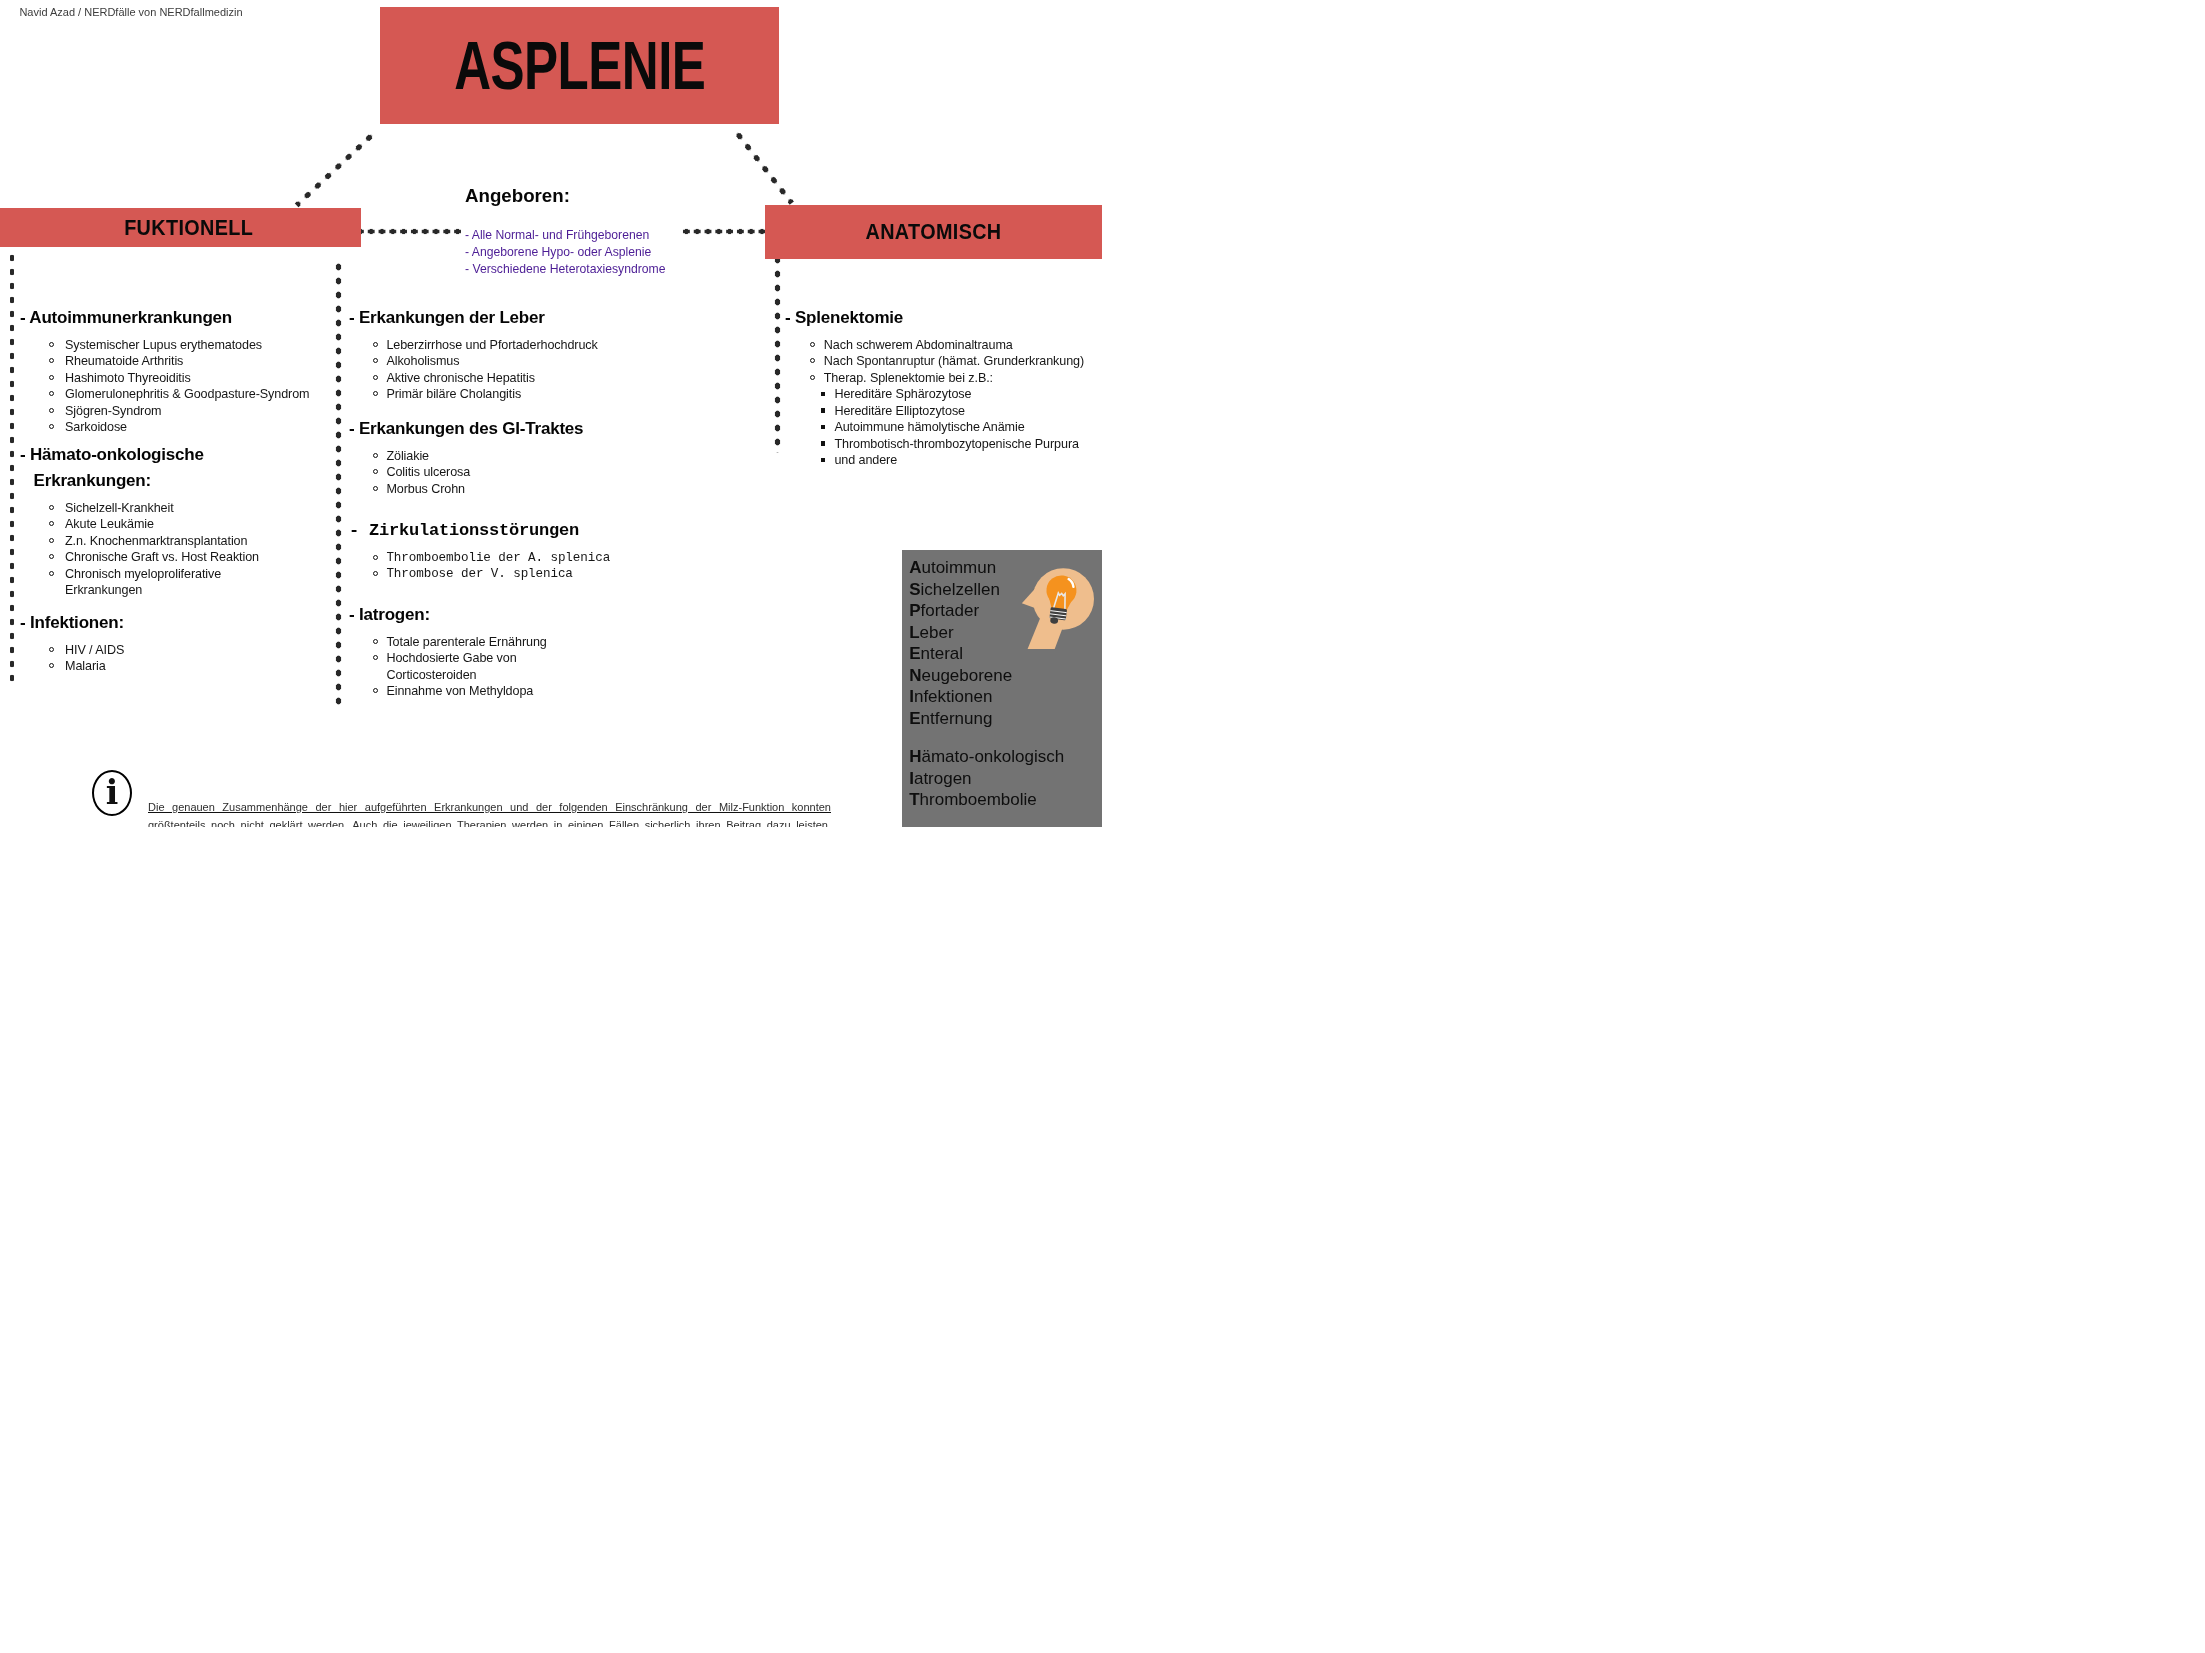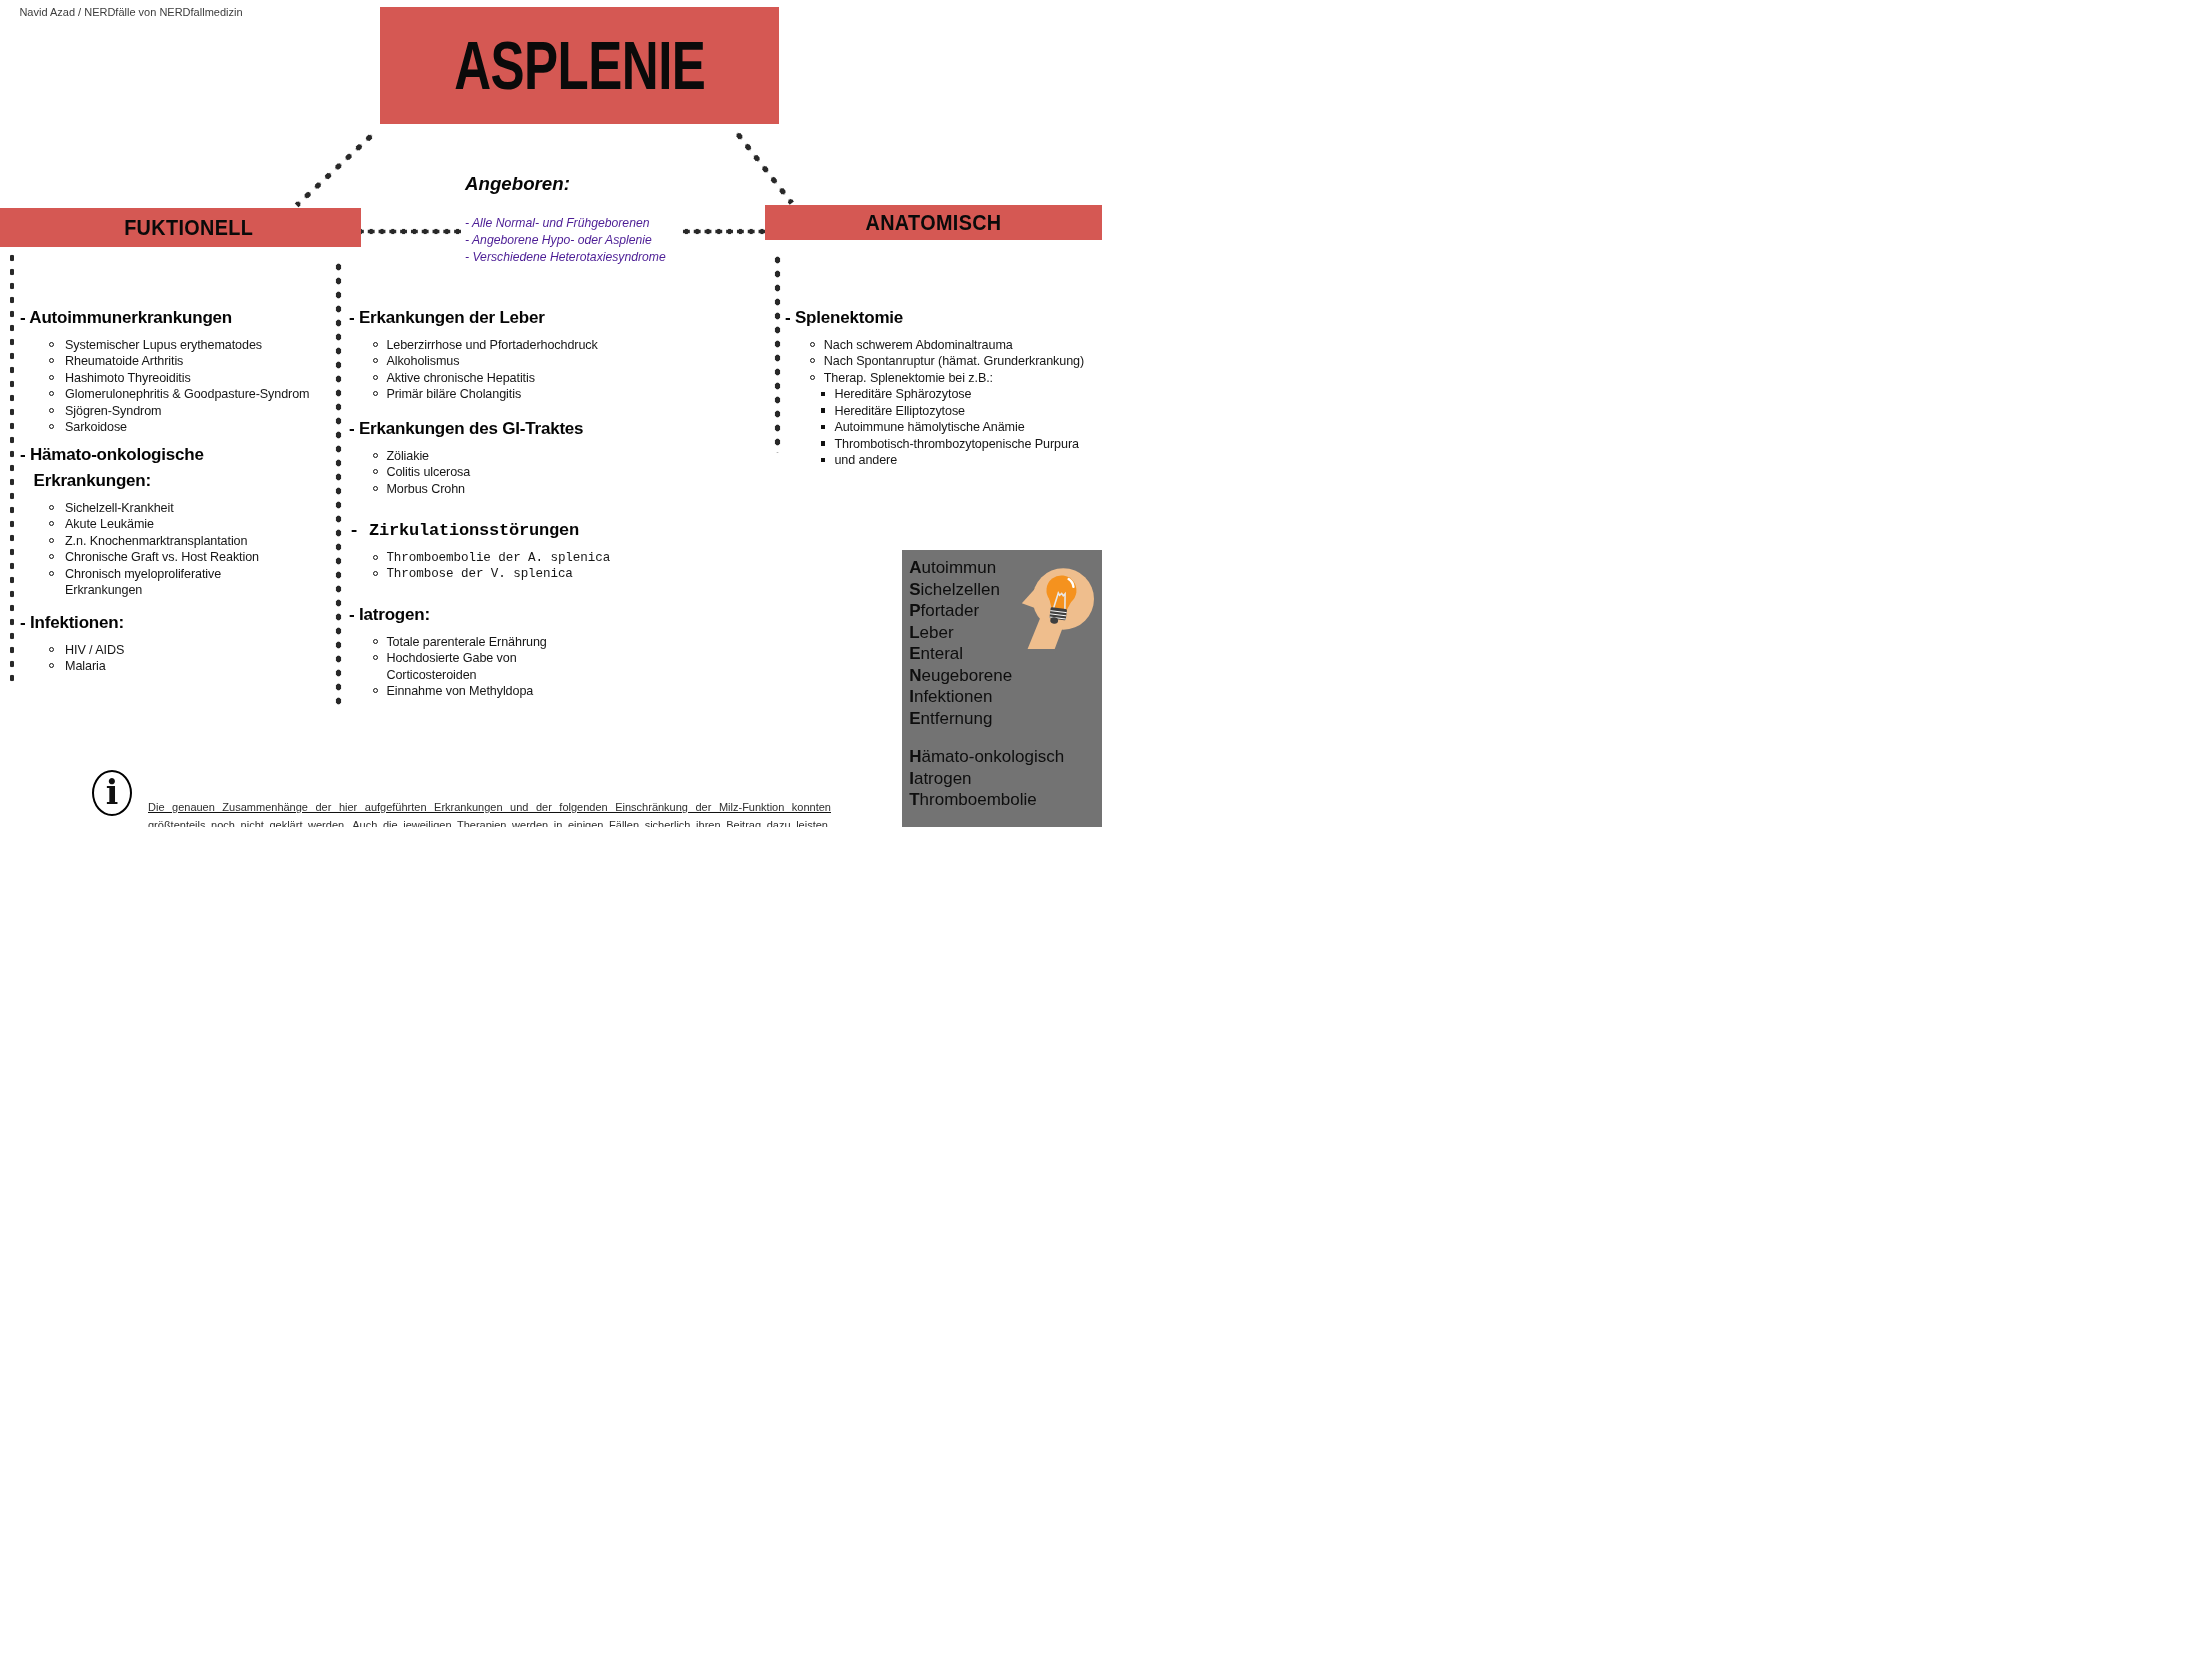--- a/index.html
+++ b/index.html
@@ -6,34 +6,34 @@
   body{
     width:1103px;height:827px;position:relative;background:#ffffff;
     font-family:"Liberation Sans",sans-serif;color:#111;overflow:hidden;
   }
   .abs{position:absolute;}
   
   .banner{position:absolute;background:#d55853;display:flex;align-items:center;justify-content:center;}
   #title-banner{left:380px;top:7.2px;width:399px;height:117px;}
   #title-text{font-size:69px;font-weight:800;letter-spacing:-0.7px;transform:scaleX(0.74);white-space:nowrap;color:#0a0a0a;}
   #left-banner{left:0;top:208px;width:345px;height:39px;padding-left:16px;}
-  #right-banner{left:765px;top:205px;width:337px;height:35px;}
+  #right-banner{left:765px;top:205px;width:337px;height:54px;}
   .side-banner-text{font-size:22px;font-weight:800;letter-spacing:0.4px;transform:scaleX(0.9);white-space:nowrap;color:#0a0a0a;}
   
   .vdots{width:6.5px;background-image:radial-gradient(ellipse 2.4px 3.6px at 50% 50%,#282828 96%,transparent 100%);background-size:6.5px 14px;background-repeat:repeat-y;}
   .hdots{height:6.5px;background-image:radial-gradient(ellipse 3.6px 2.4px at 50% 50%,#282828 96%,transparent 100%);background-size:10.8px 6.5px;background-repeat:repeat-x;}
   #diag-left{left:332px;top:116px;height:106px;transform:rotate(47deg);}
   #diag-right{left:760px;top:121px;height:92px;transform:rotate(-38deg);}
   #vline-left{left:8.6px;top:251px;height:434px;}
   #vline-center{left:335px;top:260px;height:447px;}
   #vline-right{left:774px;top:253px;height:200px;}
   #hline-left{left:355px;top:228px;width:106px;}
   #hline-right{left:681px;top:228px;width:95px;}
   
-  #angeboren{left:465px;top:172px;width:237px;font-style:italic;}
+  #angeboren{left:465px;top:184px;width:237px;}
   #angeboren .note-h{font-size:18.7px;font-weight:800;line-height:24.4px;color:#060606;}
   #angeboren .note-items{margin-top:19px;font-size:12.2px;line-height:17px;color:#4c1d95;}
   
   .sec{position:absolute;}
   .col-left{left:20px;width:310px;}
   .col-center{left:349px;width:323px;}
   .col-right{left:785px;width:317px;}
   .sec-h{font-size:17px;font-weight:800;line-height:26px;letter-spacing:-0.2px;color:#050505;
          padding-left:13.6px;text-indent:-13.6px;white-space:pre-line;}
   ul.blist{list-style:none;margin:5.7px 0 0 0;padding:0;}

